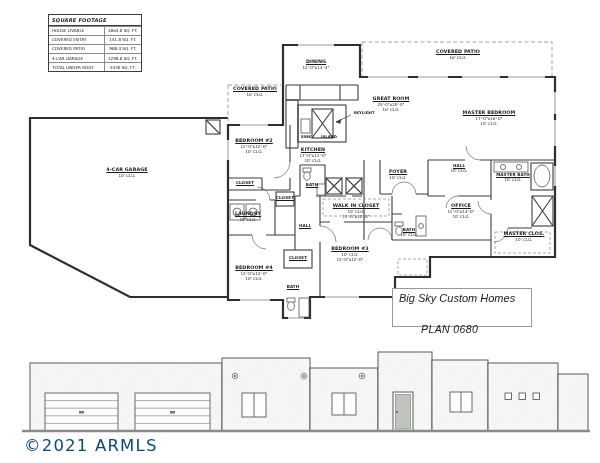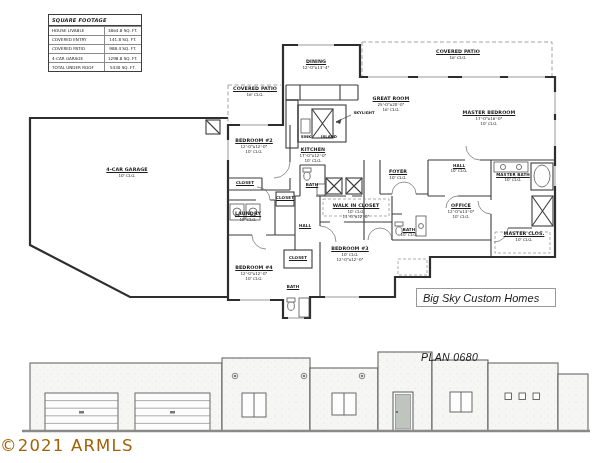--- a/index.html
+++ b/index.html
@@ -19,31 +19,31 @@
   
   .sqft{position:absolute;left:48px;top:14px;width:92px;border:1.2px solid #3d3d3d;
         background:#fff;z-index:6;}
   .sqft .tt{font-size:5.1px;font-weight:700;font-style:italic;padding:2px 3px 1.5px;
             letter-spacing:.2px;border-bottom:1px solid #3d3d3d;}
   .sqft table{border-collapse:collapse;width:100%;}
   .sqft td{font-size:4.1px;padding:1.6px 3px;border-top:.8px solid #8a8a8a;color:#222;}
   .sqft td.v{border-left:.8px solid #8a8a8a;text-align:center;width:40%;}
 
   
-  .brandbox{position:absolute;left:416px;top:288px;width:126px;border:1px solid #999;
-            background:#fff;padding:3px 6px 0;z-index:6;}
+  .brandbox{position:absolute;left:392px;top:288px;width:126px;border:1px solid #999;
+            background:#fff;padding:3px 6px 20px;z-index:6;}
   .brand-co{font-family:"Liberation Sans",sans-serif;font-style:italic;
             font-size:11px;line-height:1.25;}
   .brand-web{font-family:"Liberation Sans",sans-serif;font-style:italic;
              font-size:10.5px;line-height:1.2;}
   .plan-no{position:absolute;left:421px;top:323px;font-family:"Liberation Sans",sans-serif;
-           font-style:italic;font-size:10.5px;letter-spacing:.4px;z-index:6;margin-top:28px;}
-
-  .watermark{position:absolute;left:0px;top:436px;font-size:16.5px;color:#a16207;
-             letter-spacing:1.2px;z-index:7;}
+           font-style:italic;font-size:10.5px;letter-spacing:.4px;z-index:6;}
+
+  .watermark{position:absolute;left:0px;top:436px;font-size:16.5px;color:#0c4a6e;
+             letter-spacing:1.2px;z-index:7;padding-left:24px;}
 </style>
 </head>
 <body>
 
 <div id="page">
 
   <svg width="600" height="345" viewBox="0 0 600 345">
     <g fill="none">
 
       <path d="M283,45 H360 V77 H555 V257 H430 V277 H395 V297 H310 V318 H283 V300 H228 V125 H283 Z" stroke="#2e2e2e" stroke-width="2.2"></path>

